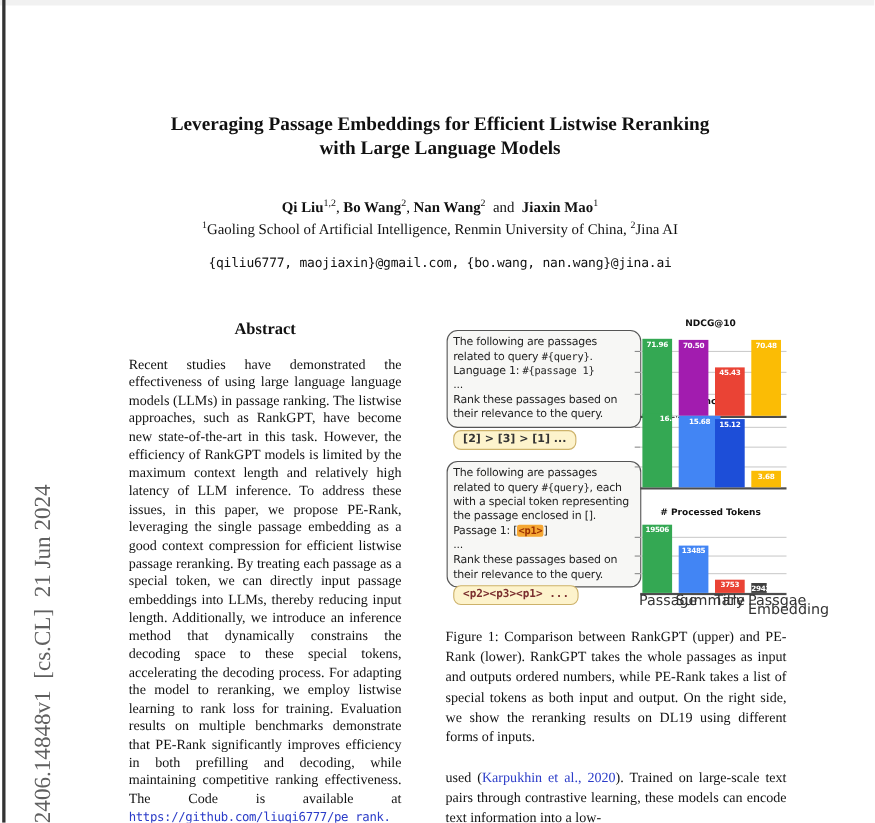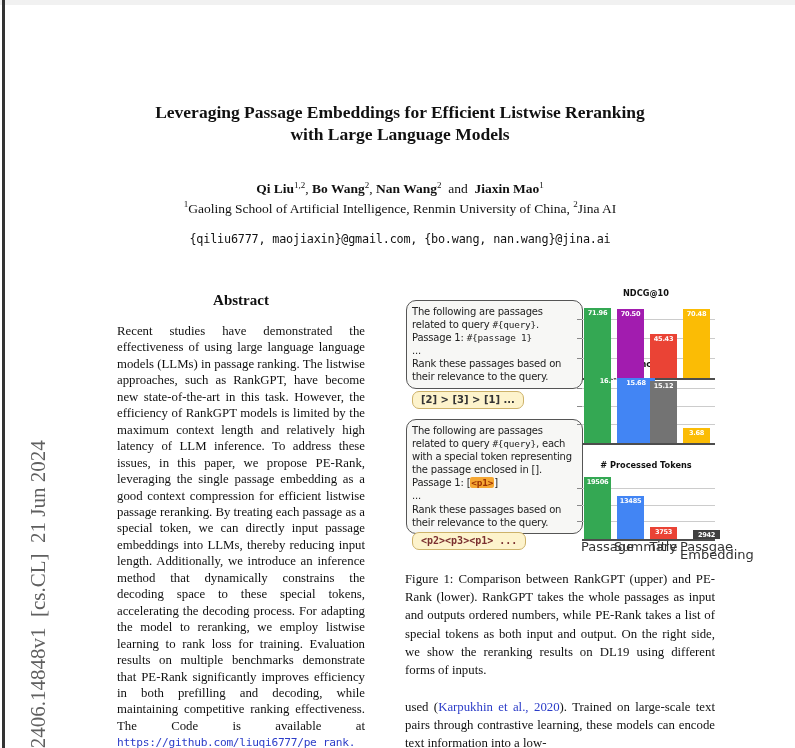--- a/index.html
+++ b/index.html
@@ -88,21 +88,21 @@
 </div>
 
 <div class="abstract-head">Abstract</div>
 <div class="abstract-body">
   <span>Recent studies have demonstrated the effectiveness of using large language language models (LLMs) in passage ranking. The listwise approaches, such as RankGPT, have become new state-of-the-art in this task. However, the efficiency of RankGPT models is limited by the maximum context length and relatively high latency of LLM inference. To address these issues, in this paper, we propose PE-Rank, leveraging the single passage embedding as a good context compression for efficient listwise passage reranking. By treating each passage as a special token, we can directly input passage embeddings into LLMs, thereby reducing input length. Additionally, we introduce an inference method that dynamically constrains the decoding space to these special tokens, accelerating the decoding process. For adapting the model to reranking, we employ listwise learning to rank loss for training. Evaluation results on multiple benchmarks demonstrate that PE-Rank significantly improves efficiency in both prefilling and decoding, while maintaining competitive ranking effectiveness. The Code is available at </span><a href="#" class="mono-link">https://github.com/liuqi6777/pe_rank.</a>
 </div>
 
 <div class="figure">
   <div class="prompt-box" style="top:12px;">
     <div><span>The following are passages related to query </span><span class="code">#{query}</span><span>.</span></div>
-    <div><span>Passage 1: </span><span class="code">#{passage 1}</span></div>
+    <div><span>Language 1: </span><span class="code">#{passage 1}</span></div>
     <div>...</div>
     <div>Rank these passages based on their relevance to the query.</div>
   </div>
   <div class="out-box" style="top:103px;">[2] &gt; [3] &gt; [1] ...</div>
   <div class="prompt-box" style="top:131px;">
     <div><span>The following are passages related to query </span><span class="code">#{query}</span><span>, each with a special token representing the passage enclosed in [].</span></div>
     <div><span>Passage 1: [</span><span class="code hl">&lt;p1&gt;</span><span>]</span></div>
     <div>...</div>
     <div>Rank these passages based on their relevance to the query.</div>
   </div>
@@ -140,21 +140,21 @@
           <div class="gridline" style="bottom: 36px; background: rgb(204, 204, 204);"></div>
           <div class="tick" style="bottom: 36px;"></div>
           <div class="gridline" style="bottom: 54px; background: rgb(204, 204, 204);"></div>
           <div class="tick" style="bottom: 54px;"></div>
           <div class="bar" style="left: 2px; width: 27px; height: 67px; background: rgb(52, 168, 83);">
             <div class="bar-label" style="color: rgb(255, 255, 255); padding-left: 12px;">16.20</div>
           </div>
           <div class="bar" style="left: 35px; width: 38px; height: 65px; background: rgb(66, 133, 244);">
             <div class="bar-label" style="color: rgb(255, 255, 255);">15.68</div>
           </div>
-          <div class="bar" style="left: 68px; width: 27px; height: 62px; background: #737373;">
+          <div class="bar" style="left: 68px; width: 27px; height: 62px; background: #1d4ed8;">
             <div class="bar-label" style="color: rgb(255, 255, 255);">15.12</div>
           </div>
           <div class="bar" style="left: 101px; width: 27px; height: 15px; background: rgb(251, 188, 5);">
             <div class="bar-label" style="color: rgb(255, 255, 255);">3.68</div>
           </div>
         </div>
       </div>
     <div class="mini-chart" style="top:172px;">
         <div class="chart-title"># Processed Tokens</div>
         <div class="plot" style="height: 67px;">
@@ -166,21 +166,21 @@
           <div class="tick" style="bottom: 50.25px;"></div>
           <div class="bar" style="left: 2px; width: 27px; height: 62px; background: rgb(52, 168, 83);">
             <div class="bar-label" style="color: rgb(255, 255, 255);">19506</div>
           </div>
           <div class="bar" style="left: 35px; width: 27px; height: 43px; background: rgb(66, 133, 244);">
             <div class="bar-label" style="color: rgb(255, 255, 255);">13485</div>
           </div>
           <div class="bar" style="left: 68px; width: 27px; height: 12px; background: rgb(234, 67, 53);">
             <div class="bar-label" style="color: rgb(255, 255, 255);">3753</div>
           </div>
-          <div class="bar" style="left: 111px; width: 27px; height: 9px; background: #404040;">
+          <div class="bar" style="left: 101px; width: 14px; height: 9px; background: #404040;">
             <div class="bar-label" style="color: rgb(255, 255, 255);">2942</div>
           </div>
         </div>
         <div class="xlabels">
           <div class="xlabel" style="left: -1px;">Passage</div>
           <div class="xlabel" style="left: 32px;">Summary</div>
           <div class="xlabel" style="left: 65px;">Title</div>
           <div class="xlabel" style="left: 98px;">Passgae Embedding</div>
         </div>
       </div>

